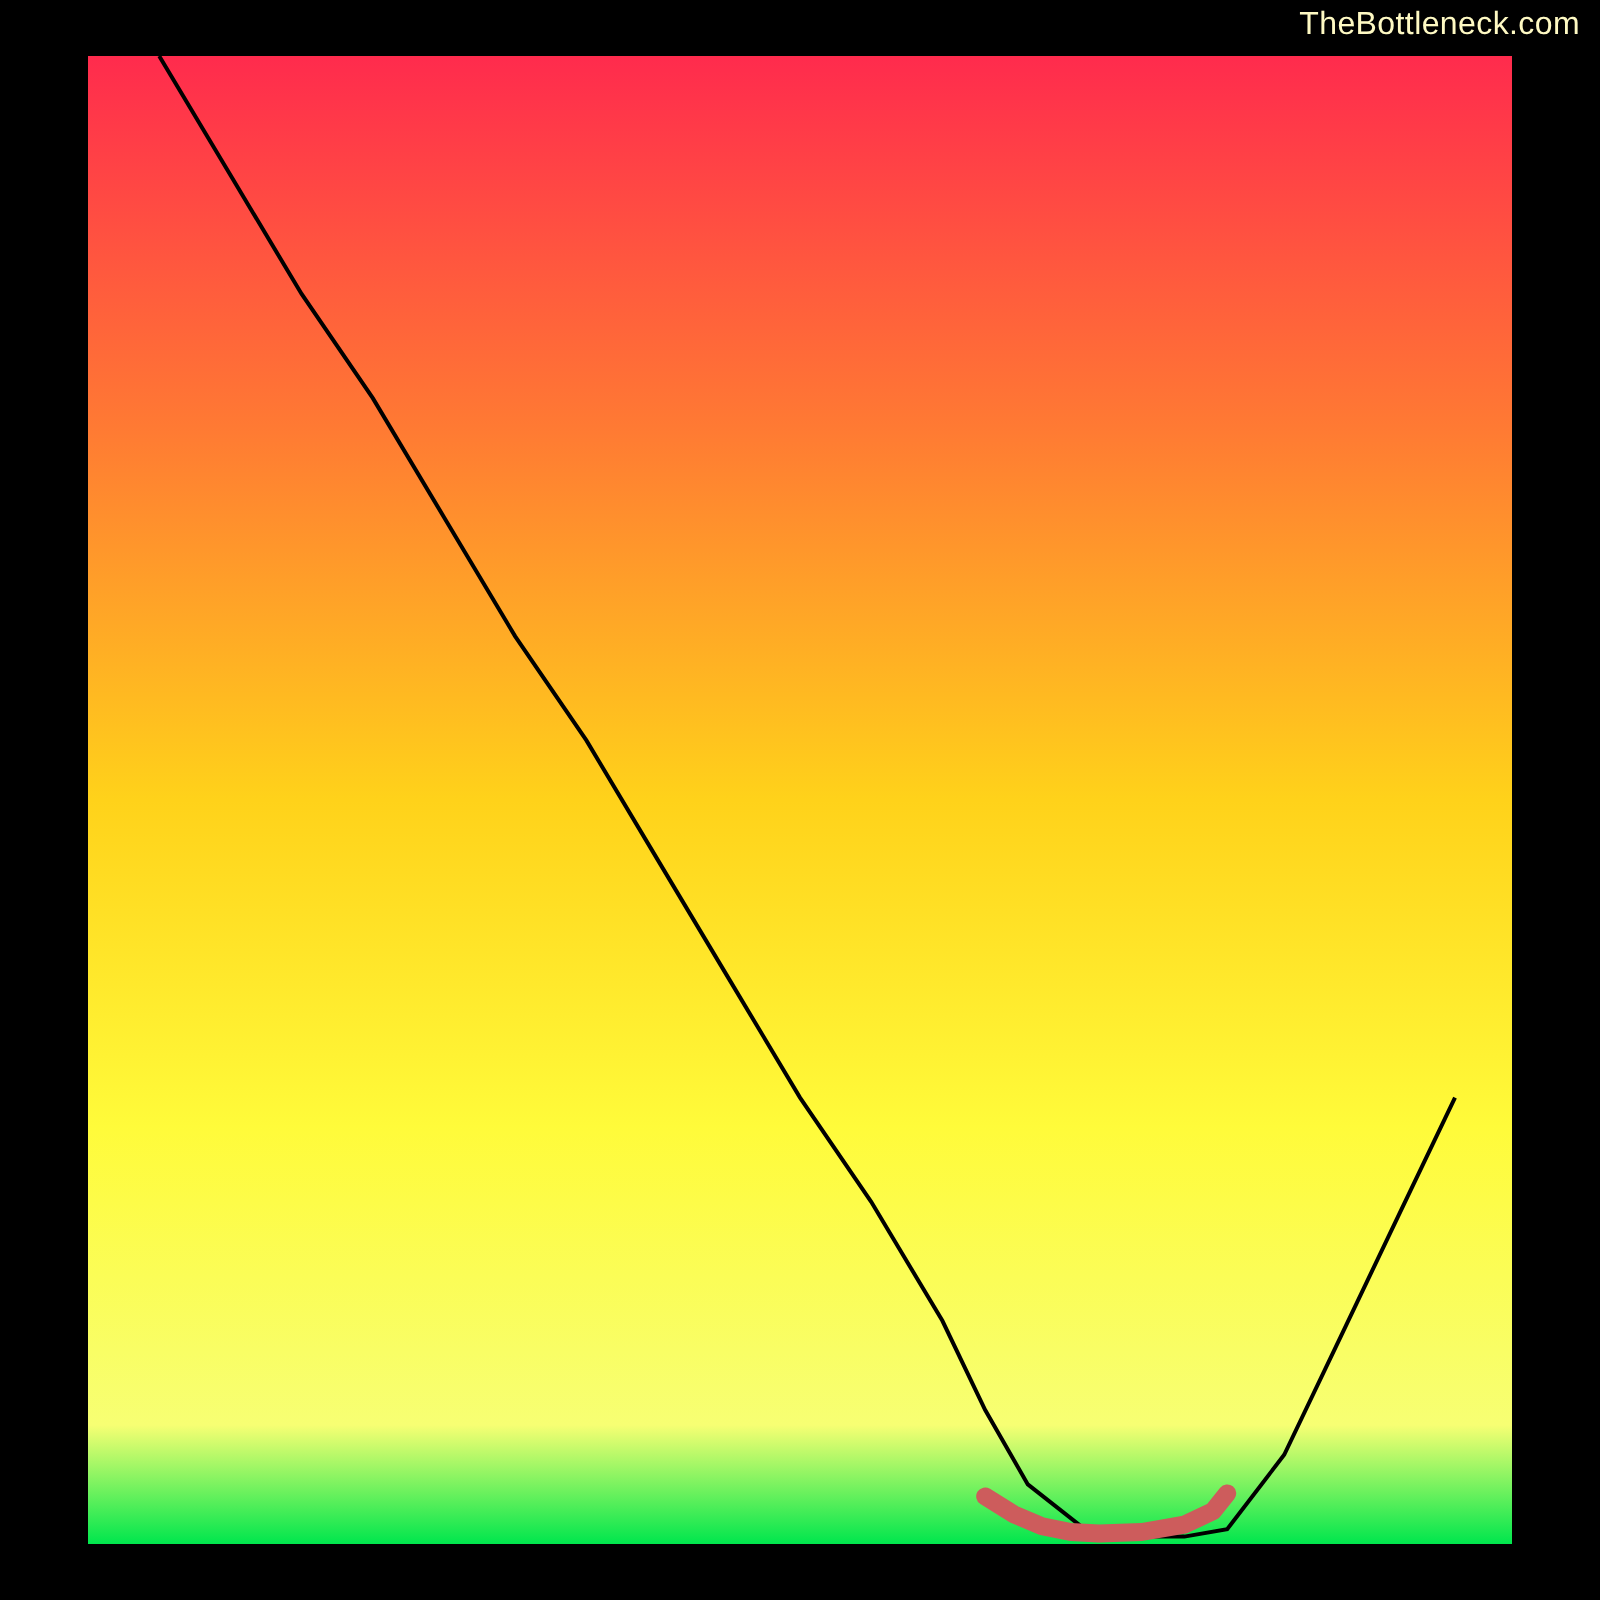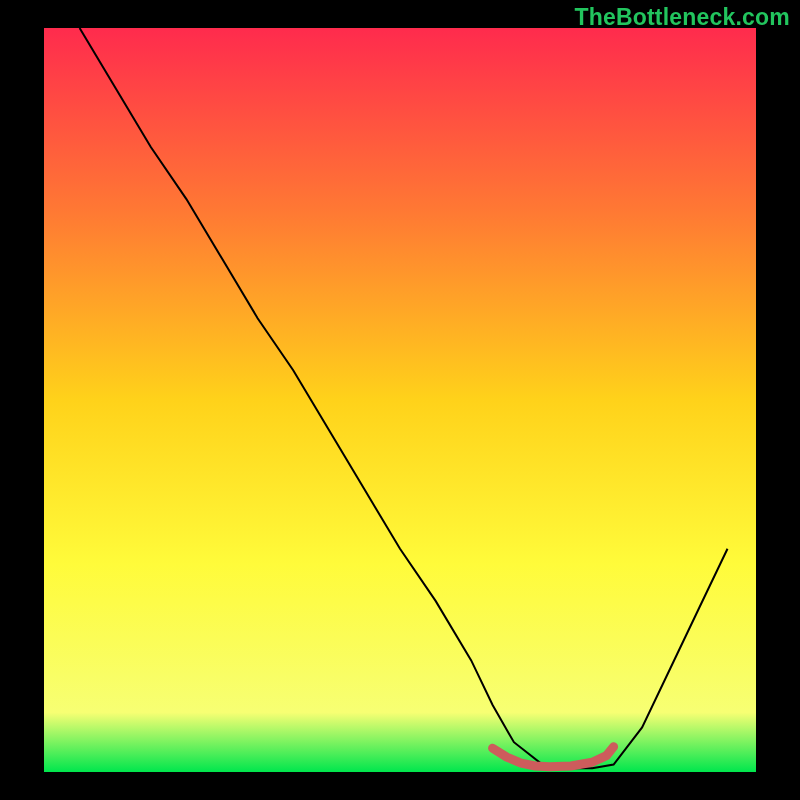--- a/index.html
+++ b/index.html
@@ -14,23 +14,23 @@
   .frame {
     position: relative;
     width: 800px;
     height: 800px;
     background: #000000;
   }
   .watermark {
     position: absolute;
     top: 4px;
     right: 10px;
-    color: #22c55e;
-    font-size: 23px;
-    font-weight: bold;
+    color: #fef9c3;
+    font-size: 16px;
+    font-weight: normal;
     letter-spacing: 0.2px;
     z-index: 10;
   }
   svg {
     display: block;
   }
 </style>
 </head>
 <body>
 

